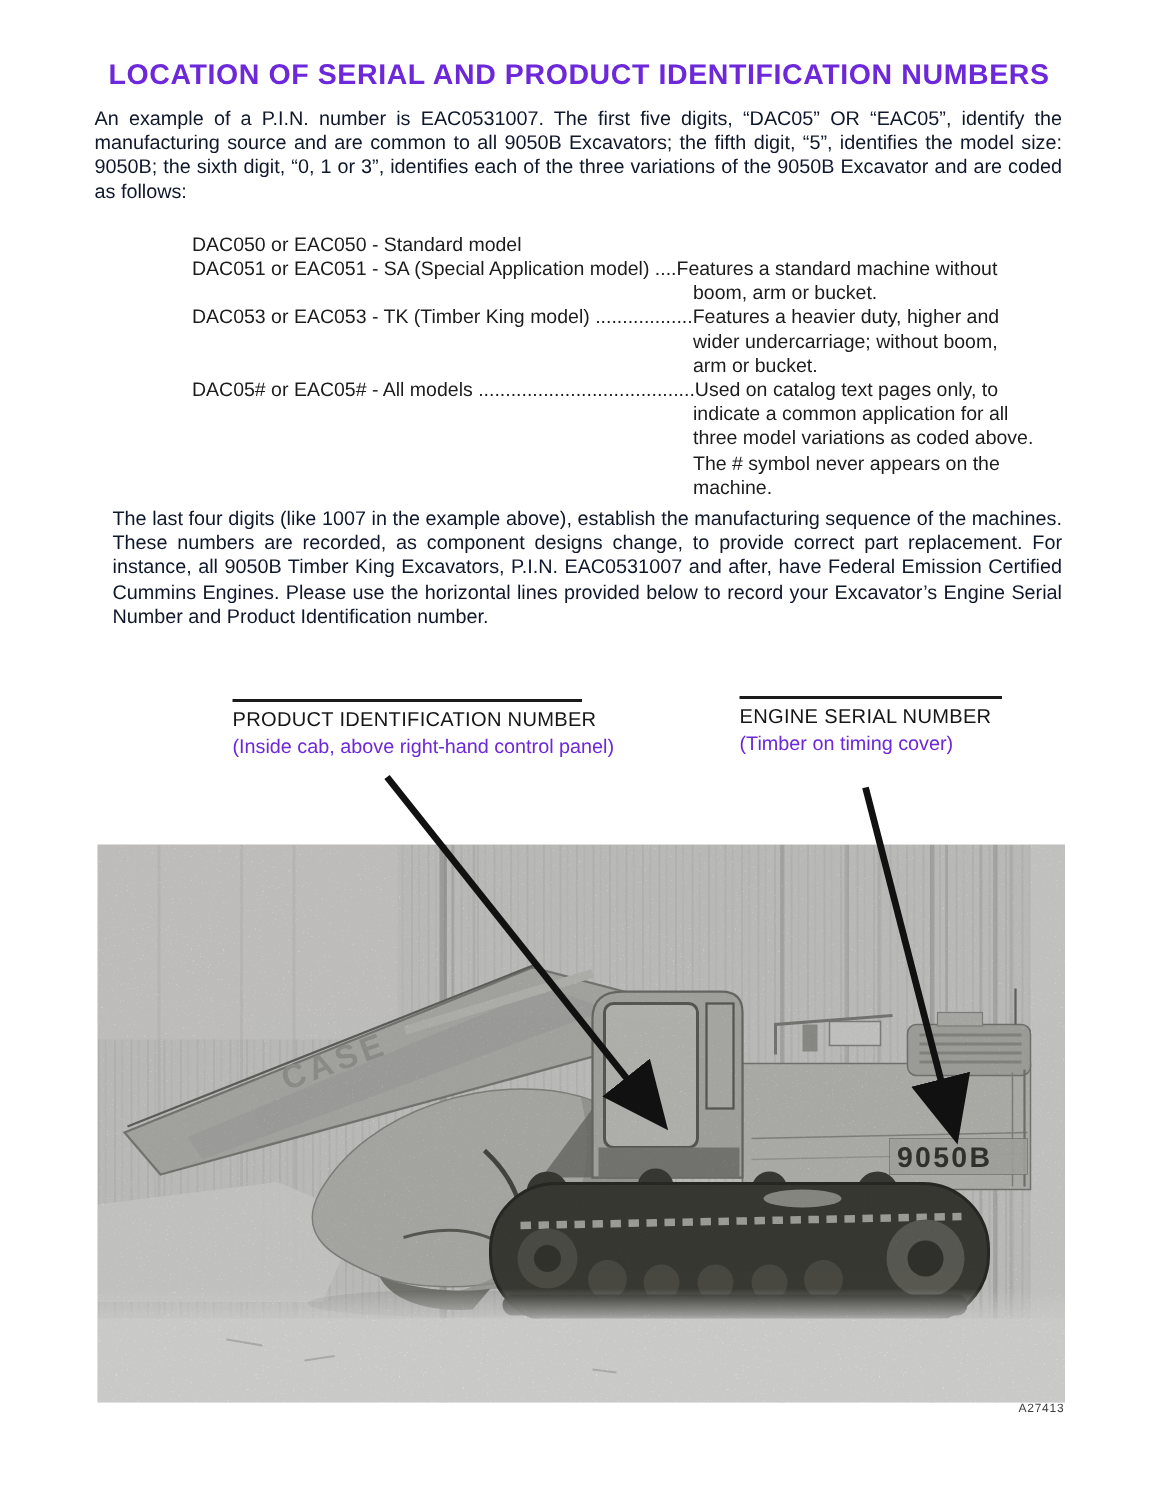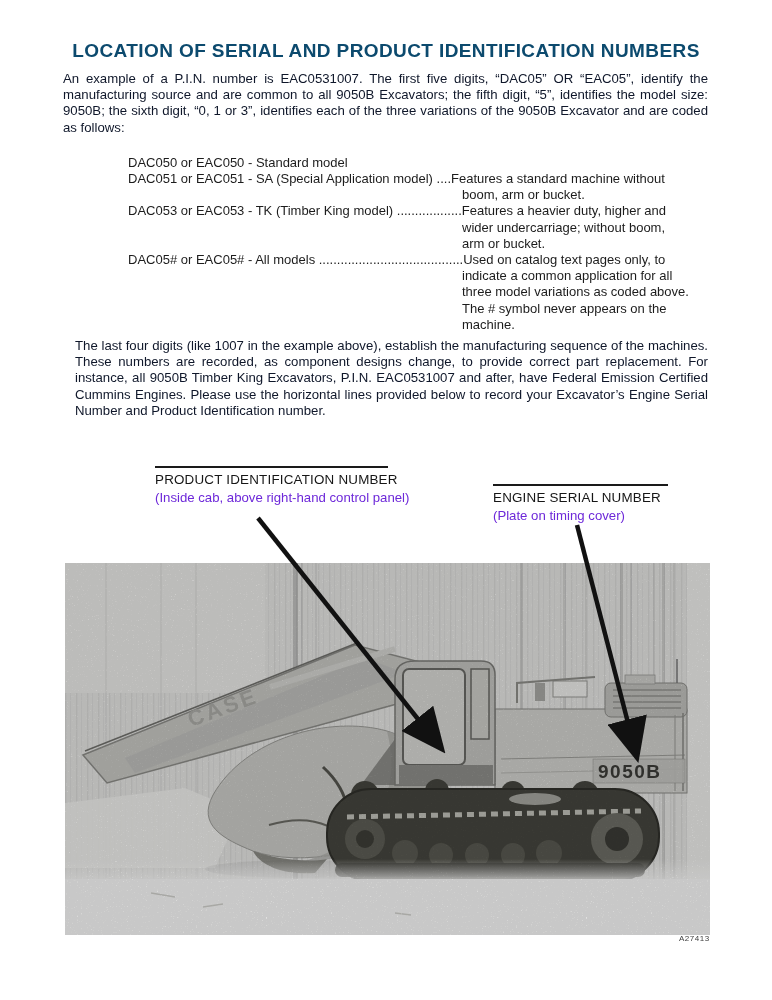--- a/index.html
+++ b/index.html
@@ -3,38 +3,38 @@
 <meta charset="utf-8">
 <style>
   html,body { margin:0; padding:0; }
   body {
     width:772px; height:1000px; background:#ffffff; color:#1a1a1a;
     font-family:"Liberation Sans", sans-serif; position:relative; overflow:hidden;
   }
   .page { position:absolute; inset:0; }
   .doc-title {
     margin:40px 30px 0 30px; text-align:center;
-    font-size:19px; font-weight:bold; letter-spacing:.4px; color:#0c4a6e;
+    font-size:19px; font-weight:bold; letter-spacing:.4px; color:#6d28d9;
   }
   .content { margin:0 64px 0 63px; }
   .para {
     font-size:13.2px; line-height:16.2px; text-align:justify; color:#0f172a;
   }
   .intro { margin-top:9px; }
   .closing { margin-top:5px;margin-left:12px; }
   .model-list { margin:19px 0 0 65px; }
   .model-item {
     font-size:13px; line-height:16.2px; white-space:pre-line;
     padding-left:334px; text-indent:-334px; color:#1c1c1c;
   }
   
   .figure { position:absolute; left:63px; top:440px; width:645px; height:560px; }
   .callout { position:absolute; }
   .callout-product { left:92px; top:26px; }
-  .callout-engine  { left:430px; top:44px; }
+  .callout-engine  { left:430px; top:24px; }
   .write-line { border-top:2px solid #1a1a1a; height:2px; }
   .callout-product .write-line { width:233px; }
   .callout-engine  .write-line { width:175px; }
   .callout-title { font-size:13.4px; color:#161616; margin-top:2px; letter-spacing:.2px; }
   .callout-sub   { font-size:13.2px; color:#6d28d9; margin-top:3px; }
   .arrow-layer { position:absolute; left:0; top:0; width:645px; height:560px; pointer-events:none; }
   .photo-wrap { position:absolute; left:2px; top:123px; width:645px; height:372px; }
   .figure-code {
     position:absolute; left:616px; top:494px; font-size:8px;
     color:#3d3d3d; letter-spacing:.5px;
@@ -71,21 +71,21 @@
 
     <div class="callout callout-product">
       <div class="write-line"></div>
       <div class="callout-title">PRODUCT IDENTIFICATION NUMBER</div>
       <div class="callout-sub">(Inside cab, above right-hand control panel)</div>
     </div>
 
     <div class="callout callout-engine">
       <div class="write-line"></div>
       <div class="callout-title">ENGINE SERIAL NUMBER</div>
-      <div class="callout-sub">(Plate on timing cover)</div>
+      <div class="callout-sub">(Timber on timing cover)</div>
     </div>
 
     <div class="photo-wrap">
       <svg width="645" height="372" viewBox="0 0 645 372">
         <defs>
           <pattern id="streaks" width="11" height="372" patternUnits="userSpaceOnUse">
             <rect x="0" width="1.3" height="372" fill="#000" opacity="0.05"></rect>
             <rect x="5" width="0.9" height="372" fill="#000" opacity="0.04"></rect>
           </pattern>
           <linearGradient id="fadeWhite" x1="0" y1="0" x2="0" y2="1">

